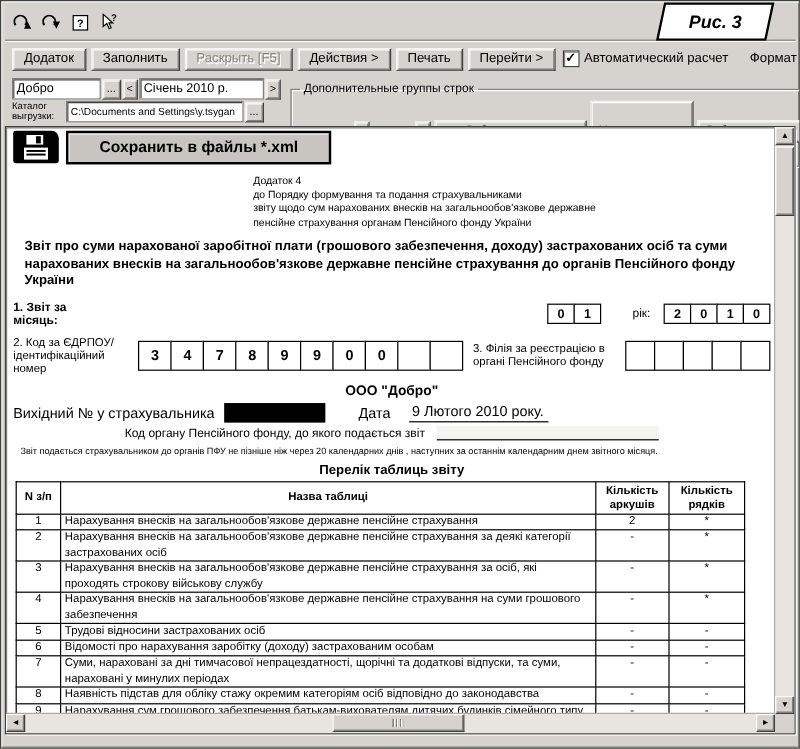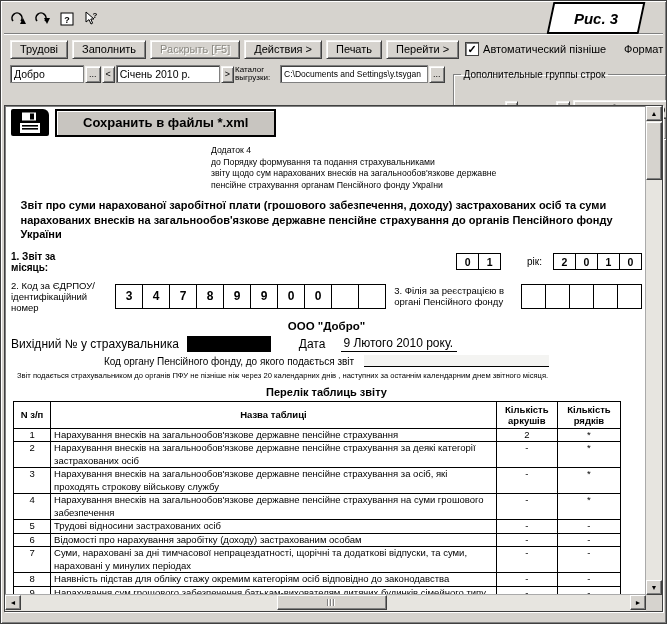--- a/index.html
+++ b/index.html
@@ -26,21 +26,21 @@
   .btn{background:#d6d3ce;border:1px solid;border-color:#f4f3f1 #404040 #404040 #f4f3f1;
     box-shadow:inset 1px 1px 0 #fff, inset -1px -1px 0 #808080;
     font-family:"Liberation Sans",sans-serif;font-size:11px;color:#000;padding:2px 9px;white-space:nowrap;line-height:13px;}
   .btn.disabled{color:#8a8881;text-shadow:1px 1px 0 #fff;}
   .checkbox-wrap{display:flex;align-items:center;gap:4px;margin-left:6px;white-space:nowrap;}
   .cb{width:12px;height:12px;background:#fff;border:1px solid #404040;box-shadow:inset 1px 1px 0 #808080;
     display:flex;align-items:center;justify-content:center;font-size:11px;font-weight:bold;color:#000;line-height:10px;}
   .cb-label{font-size:11px;}
   
   .toolbar2{display:flex;align-items:flex-start;padding:1px 4px 2px 6px;height:37px;}
-  .tb2-left{display:flex;flex-direction:row;gap:1px;}
+  .tb2-left{display:flex;flex-direction:column;gap:1px;}
   .tb2-rowA,.tb2-rowB{display:flex;align-items:center;gap:1px;}
   .field{background:#fff;border:1px solid #808080;box-shadow:inset 1px 1px 0 #404040;
     font-size:10.5px;padding:1px 3px;height:14px;line-height:14px;white-space:nowrap;overflow:hidden;}
   .combo-field{width:66px;}
   .period-field{width:96px;}
   .path-field{width:140px;font-size:8.5px;}
   .sq-btn{padding:1px 3px;font-size:9px;min-width:10px;text-align:center;}
   .catalog-label{font-size:8px;line-height:8.5px;width:44px;white-space:pre-line;}
   .groupbox{position:relative;border:1px solid #808080;box-shadow:inset 1px 1px 0 #fff,1px 1px 0 #fff;
     margin:4px 0 0 8px;padding:4px 5px 3px 5px;display:flex;align-items:center;gap:3px;}
@@ -130,29 +130,29 @@
     </span>
     <span class="mini-icon">
       <svg width="16" height="15" viewBox="0 0 16 15">
           <path d="M3 1 L3 11 L6 8.6 L8 13 L9.6 12.2 L7.8 8 L11 8 Z" fill="#fff" stroke="#000" stroke-width="1"></path>
           <text x="12" y="6.5" text-anchor="middle" font-size="8" font-weight="bold" font-family="Liberation Sans,sans-serif" fill="#000">?</text>
         </svg>
     </span>
   </div>
 
   <div class="toolbar1">
-    <button class="btn">Трудові</button>
+    <button class="btn">Додаток</button>
     <button class="btn">Заполнить</button>
     <button class="btn disabled">Раскрыть [F5]</button>
     <button class="btn">Действия &gt;</button>
     <button class="btn">Печать</button>
     <button class="btn">Перейти &gt;</button>
     <span class="checkbox-wrap" style="margin-left:2px;">
       <span class="cb">✓</span>
-      <span class="cb-label">Автоматический пізніше</span>
+      <span class="cb-label">Автоматический расчет</span>
     </span>
     <span class="checkbox-wrap" style="margin-left:14px;">
       <span class="cb-label">Формат вывода :</span>
 
     </span>
   </div>
 
   <div class="toolbar2">
     <div class="tb2-left">
       <div class="tb2-rowA">

